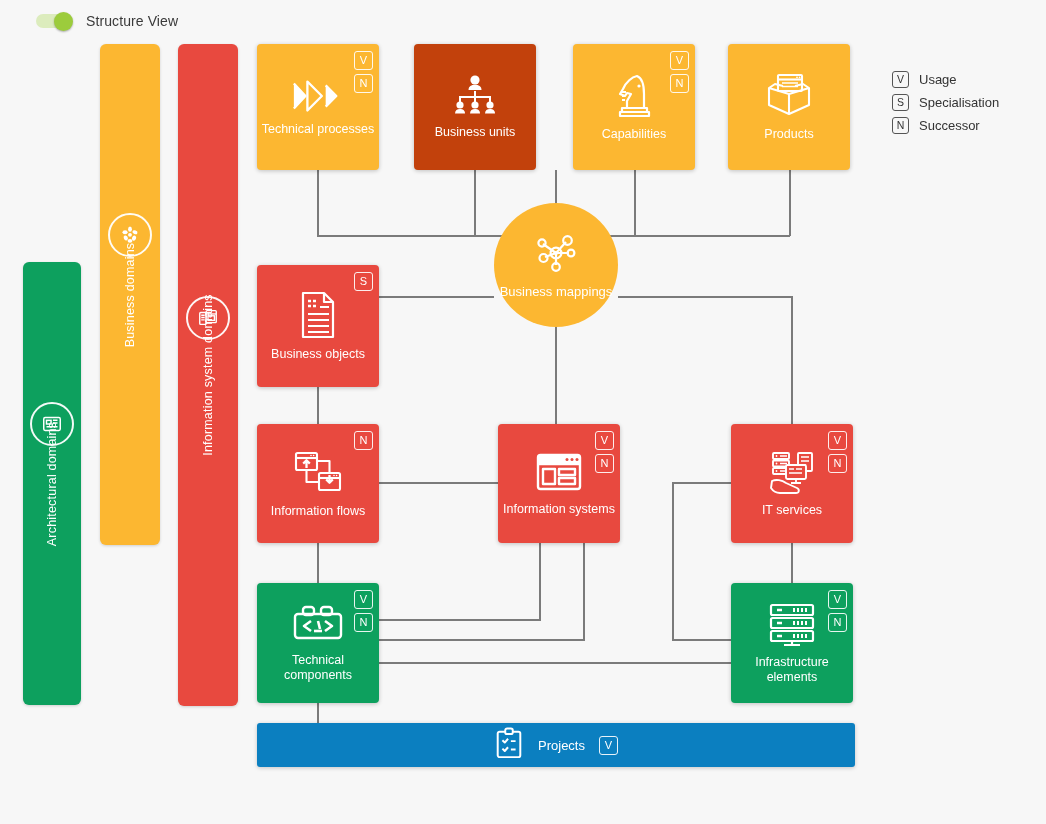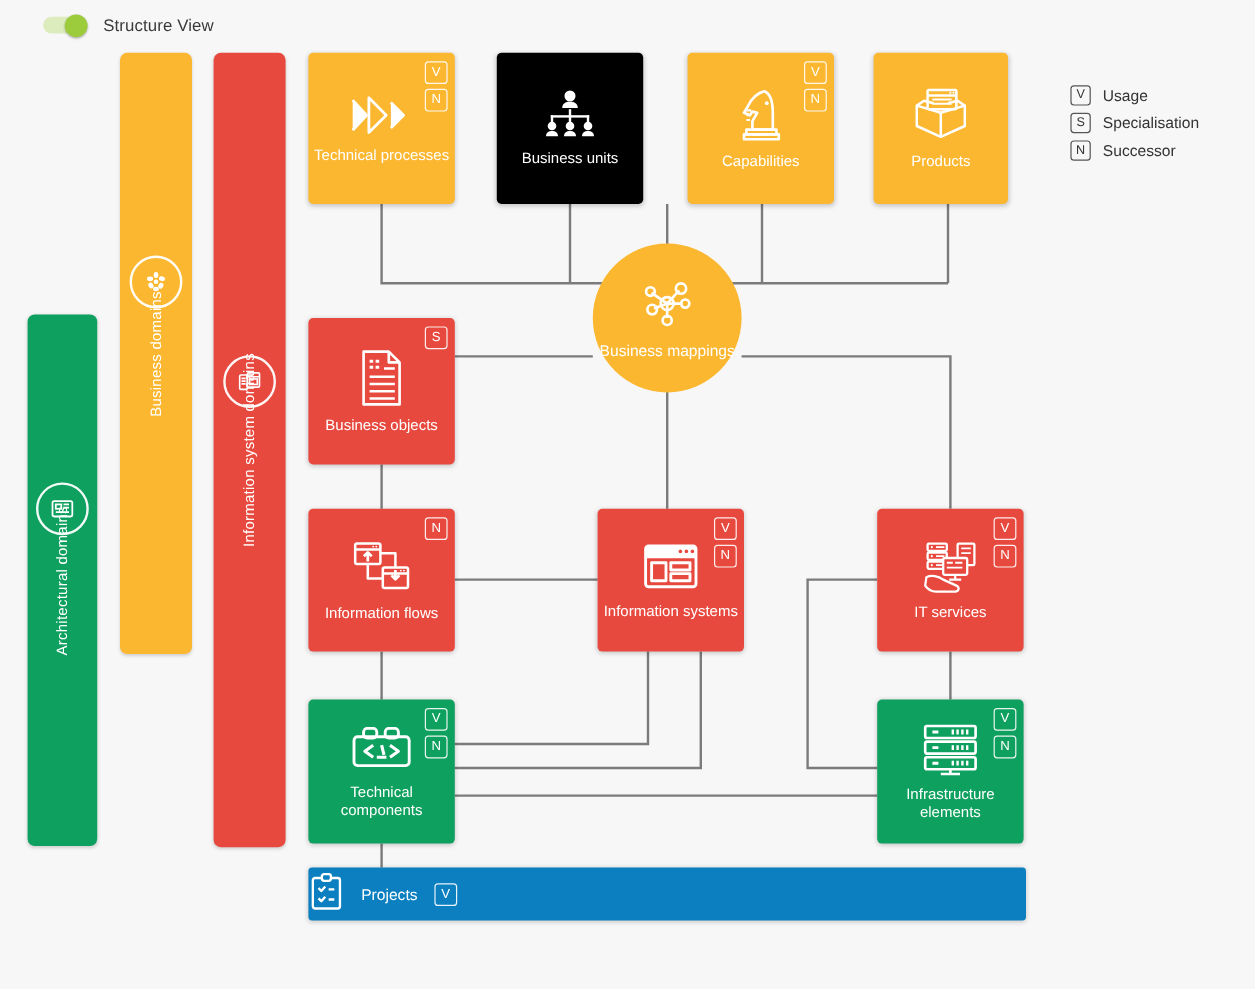--- a/index.html
+++ b/index.html
@@ -70,21 +70,21 @@
   .hub{
     position:absolute;border-radius:50%;
     display:flex;flex-direction:column;align-items:center;justify-content:center;
     color:#fff;
   }
   .hub .h-label{font-size:13px;line-height:15px;text-align:center;margin-top:5px;}
 
   
   .projects{
     position:absolute;border-radius:3px;box-shadow:0 1px 4px rgba(0,0,0,.2);
-    display:flex;align-items:center;gap:14px;color:#fff;
+    display:flex;align-items:center;justify-content:center;gap:14px;color:#fff;
   }
   .projects .p-label{font-size:13px;}
 </style>
 </head>
 <body>
 
 <div id="stage">
 
   <div class="toggle-row">
     <div class="switch">
@@ -188,21 +188,21 @@
     <div class="c-icon">
       <svg width="54" height="38" viewBox="0 0 56 38" fill="none" stroke="#fff" stroke-width="2.4" stroke-linejoin="round">
         <path d="M3 6 L15 19 L3 32" fill="#fff"></path>
         <path d="M17 4 L32 19 L17 34 Z"></path>
         <path d="M36 8 L47 19 L36 30" fill="#fff"></path>
       </svg>
     </div>
     <div class="c-label">Technical processes</div>
   </div>
 
-  <div class="card" style="left:414px;top:44px;width:122px;height:126px;background:#000000;">
+  <div class="card" style="left:414px;top:44px;width:122px;height:126px;background:#c2410c;">
     <div class="c-icon">
       <svg width="52" height="44" viewBox="0 0 52 44" fill="#fff">
         <circle cx="26" cy="6" r="4.6"></circle>
         <path d="M19.5 16c0-3.6 2.9-5.2 6.5-5.2s6.5 1.6 6.5 5.2z"></path>
         <rect x="25" y="17" width="2" height="6"></rect>
         <rect x="10" y="22" width="32" height="2"></rect>
         <rect x="10" y="22" width="2" height="6"></rect>
         <rect x="25" y="22" width="2" height="6"></rect>
         <rect x="40" y="22" width="2" height="6"></rect>
         <circle cx="11" cy="31" r="3.6"></circle>
@@ -226,21 +226,21 @@
         <path d="M24 4 C19 5 13 10 10 17 L7 22 L12 24 L14 21 L18 22 L14 29 L14 36 L31 36 L31 22 C31 12 29 6 24 4 Z"></path>
         <path d="M9 20h4M9 24h3M9 28h3" stroke-width="1.8"></path>
         <rect x="9" y="36" width="25" height="4"></rect>
         <rect x="7" y="40" width="29" height="4"></rect>
         <circle cx="26" cy="14" r="1.6" fill="#fff" stroke="none"></circle>
       </svg>
     </div>
     <div class="c-label">Capabilities</div>
   </div>
 
-  <div class="card" style="left:728px;top:44px;width:112px;height:126px;background:#fcb731;">
+  <div class="card" style="left:728px;top:44px;width:122px;height:126px;background:#fcb731;">
     <div class="c-icon">
       <svg width="56" height="48" viewBox="0 0 56 48" fill="none" stroke="#fff" stroke-width="2.1" stroke-linejoin="round">
         <rect x="17" y="3" width="24" height="16" rx="1" fill="#fcb731"></rect>
         <path d="M17 7.5h24"></path>
         <path d="M21 11h16M21 14.5h16" stroke-width="1.7"></path>
         <circle cx="36" cy="5.3" r=".9" fill="#fff" stroke="none"></circle>
         <circle cx="38.6" cy="5.3" r=".9" fill="#fff" stroke="none"></circle>
         <path d="M28 22 L8 16 L14 12 L22 14"></path>
         <path d="M28 22 L48 16 L42 12 L34 14"></path>
         <path d="M8 16 L8 33 L28 42 L48 33 L48 16"></path>

